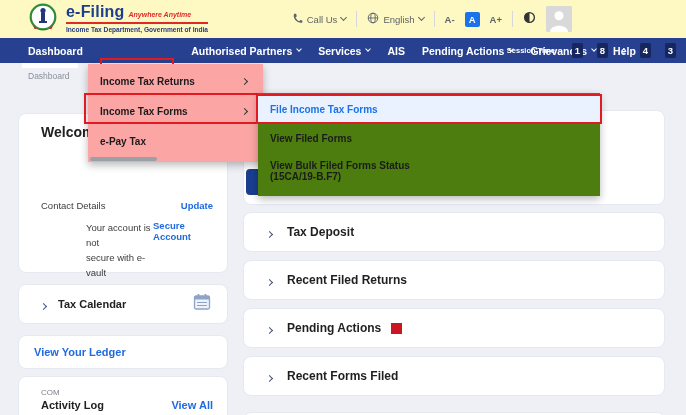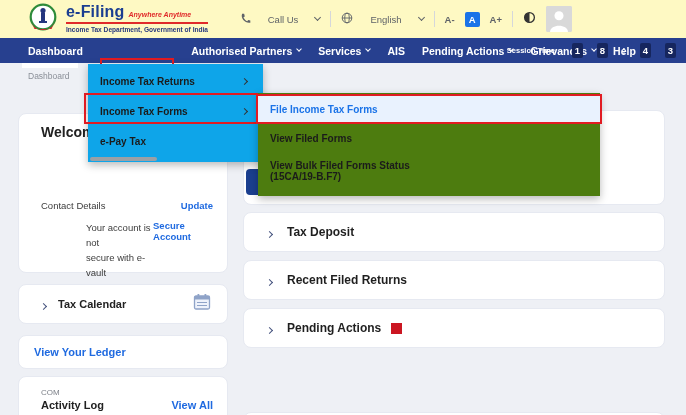--- a/index.html
+++ b/index.html
@@ -8,21 +8,21 @@
 
   
   .topbar { position:absolute; top:0; left:0; right:0; height:38px; background:#fef9c3; z-index:5; }
   .brand { position:absolute; left:28px; top:3px; display:flex; align-items:flex-start; }
   .brand-text { margin-left:8px; }
   .brand-line1 { display:flex; align-items:baseline; border-bottom:2px solid #e02a2a; padding-bottom:1px; }
   .brand-title { font-size:16px; font-weight:bold; color:#1b3e91; letter-spacing:0.2px; }
   .brand-tagline { font-size:7px; font-style:italic; color:#e02a2a; margin-left:4px; font-weight:bold; }
   .brand-subtitle { font-size:6.6px; color:#27397f; margin-top:2px; font-weight:bold; }
   .top-right { position:absolute; right:114px; top:0; height:38px; display:flex; align-items:center; gap:10px; }
-  .top-item { display:flex; align-items:center; gap:17px; font-size:9.5px; color:#5f6368; cursor:pointer; }
+  .top-item { display:flex; align-items:center; gap:4px; font-size:9.5px; color:#5f6368; cursor:pointer; }
   .vdiv { width:1px; height:16px; background:#d5d7db; }
   .font-btn { font-size:9.5px; color:#5f6368; font-weight:bold; }
   .font-btn.active { background:#1a73e8; color:#fff; width:15px; height:15px; display:flex; align-items:center; justify-content:center; border-radius:2px; }
   .avatar { width:26px; height:26px; background:#d9d9d9; border-radius:2px; overflow:hidden; }
   .chev { display:inline-block; width:5px; height:5px; border-right:1.4px solid currentColor; border-bottom:1.4px solid currentColor; }
   .chev.down { transform:rotate(45deg); margin-top:-3px; }
   .chev.up { transform:rotate(-135deg); margin-top:3px; }
   .chev.right { transform:rotate(-45deg); }
 
   
@@ -70,21 +70,21 @@
   .banner-btn { position:absolute; left:2px; top:58px; width:72px; height:26px; background:#1b3f8f; border-radius:4px; cursor:pointer; }
 
   .acc { left:243px; width:422px; height:40px; display:flex; align-items:center; padding-left:23px; cursor:pointer; }
   .acc-chev { color:#44517d; margin-right:15px; }
   .acc-label { font-size:12px; font-weight:bold; color:#1f1f1f; }
   .badge { width:11px; height:11px; background:#cb1622; margin-left:10px; }
   .acc1 { top:212px; } .acc2 { top:260px; } .acc3 { top:308px; } .acc4 { top:356px; }
   .partial-card { left:243px; top:412px; width:422px; height:12px; border-radius:8px 8px 0 0; }
 
   
-  .menu1 { position:absolute; left:88px; top:64px; width:175px; background:#0ea5e9; z-index:40; box-shadow:0 3px 8px rgba(0,0,0,0.28); padding:2px 0 6px 0; }
+  .menu1 { position:absolute; left:88px; top:64px; width:175px; background:#fca5a5; z-index:40; box-shadow:0 3px 8px rgba(0,0,0,0.28); padding:2px 0 6px 0; }
   .menu1-item { height:30px; display:flex; align-items:center; justify-content:space-between; padding:0 16px 0 12px; font-size:10px; font-weight:600; color:#1b1b1b; cursor:pointer; }
   .menu1-item .chev { width:5px; height:5px; color:#333; }
   .menu1-box { position:absolute; left:-4px; right:-2px; top:29px; height:31px; border:2px solid #e11b22; z-index:45; pointer-events:none; }
   .menu1-scroll { position:absolute; left:2px; bottom:1px; width:67px; height:4px; background:#9aa0a6; border-radius:2px; cursor:pointer; }
 
   .menu2 { position:absolute; left:258px; top:93px; width:342px; background:#4d7c0f; z-index:50; box-shadow:0 3px 8px rgba(0,0,0,0.28); padding:2px 0 10px 0; }
   .menu2-item1 { height:28px; display:flex; align-items:center; padding:0 12px; background:#e9f2fe; color:#1a73e8; font-size:10px; font-weight:600; cursor:pointer; }
   .menu2-box { position:absolute; left:-2px; right:-2px; top:1px; height:30px; border:2px solid #e11b22; z-index:55; pointer-events:none; }
   .menu2-item { padding:10px 12px 4px 12px; font-size:10px; font-weight:700; color:#1b1b1b; cursor:pointer; }
   .menu2-item.wrap { max-width:192px; line-height:11px; padding-top:12px; }
@@ -253,20 +253,24 @@
   </div>
   <div class="card acc acc2">
     <span class="acc-chev"><span class="chev right"></span></span>
     <span class="acc-label">Recent Filed Returns</span>
   </div>
   <div class="card acc acc3">
     <span class="acc-chev"><span class="chev right"></span></span>
     <span class="acc-label">Pending Actions</span>
     <span class="badge"></span>
   </div>
+  <div class="card acc acc4">
+    <span class="acc-chev"><span class="chev right"></span></span>
+    <span class="acc-label">Recent Forms Filed</span>
+  </div>
   <div class="card partial-card"></div>
 
   <div class="menu1">
     <div class="menu1-item">
       <span>Income Tax Returns</span>
       <span class="chev right"></span>
     </div>
     <div class="menu1-item">
       <span>Income Tax Forms</span>
       <span class="chev right"></span>

